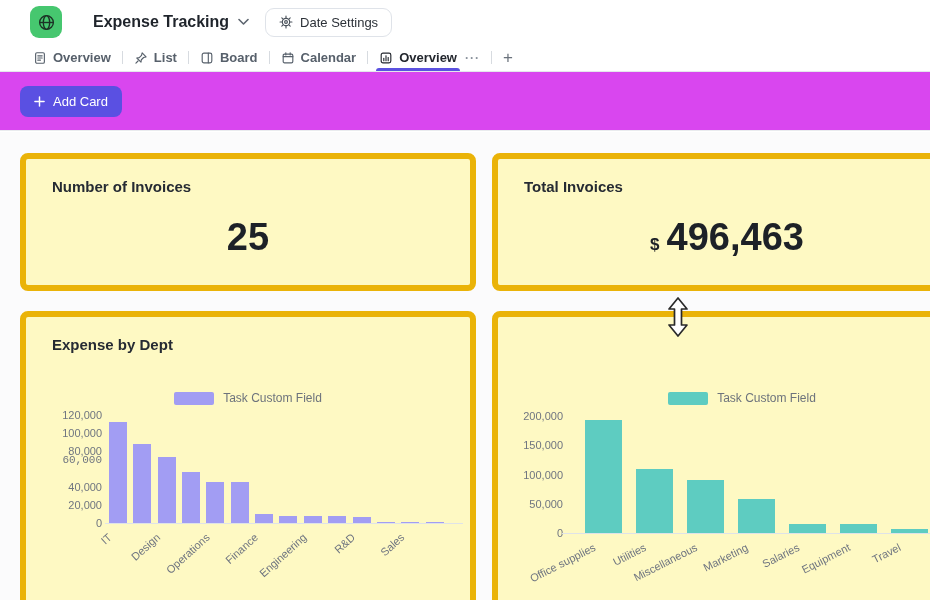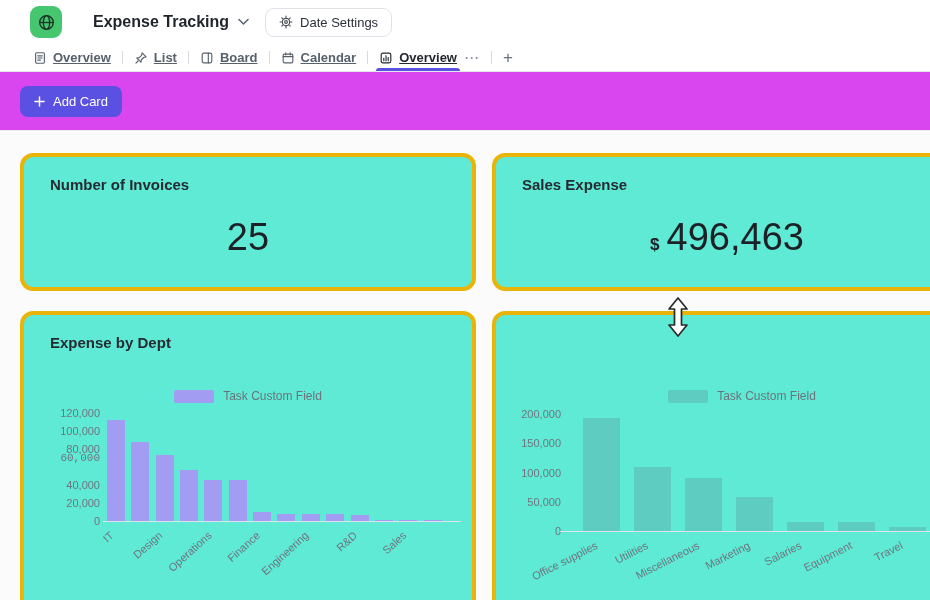--- a/index.html
+++ b/index.html
@@ -12,43 +12,43 @@
   .ws-icon{width:32px;height:32px;border-radius:9px;background:#46c76f;display:flex;align-items:center;justify-content:center;flex:0 0 auto;}
   .page-title{font-size:16px;font-weight:700;color:#1f242b;margin-left:31px;}
   .chev{margin-left:9px;display:flex;align-items:center;}
   .hbtn{display:flex;align-items:center;gap:7px;height:29px;padding:0 13px;margin-left:16px;
         background:#fff;border:1px solid #dfe3e9;border-radius:9px;font-size:13px;color:#2c3138;cursor:pointer;}
   .hbtn svg{flex:0 0 auto;}
 
   
   .tabbar{position:absolute;top:44px;left:0;right:0;height:28px;display:flex;align-items:center;
           padding-left:33px;box-sizing:border-box;font-size:13px;color:#57606b;border-bottom:1px solid #e4e7eb;background:#fff;}
-  .tab{display:flex;align-items:center;gap:6px;height:100%;position:relative;font-weight:600;cursor:pointer;text-decoration:underline;}
+  .tab{display:flex;align-items:center;gap:6px;height:100%;position:relative;font-weight:600;cursor:pointer;}
   .tab.active{color:#23272e;font-weight:700;}
   .tab.active::after{content:"";position:absolute;left:-3px;right:-3px;bottom:0;height:3px;background:#5b51e0;border-radius:3px 3px 0 0;}
   .tabsep{width:1px;height:13px;background:#d7dbe0;margin:0 11px;}
   .tab-overflow{margin-left:8px;color:#8a929c;font-weight:700;letter-spacing:1px;cursor:pointer;font-size:12px;}
   .tab-add{color:#6a727c;font-size:17px;font-weight:400;cursor:pointer;line-height:1;}
 
   
   .toolbar{position:absolute;top:72px;left:0;right:0;height:59px;background:#d946ef;border-bottom:1px solid #e9ebee;box-sizing:border-box;}
   .add-card{position:absolute;left:20px;top:14px;height:31px;display:flex;align-items:center;gap:8px;padding:0 14px;
             background:#5a50e2;color:#fff;font-size:13px;border:none;border-radius:8px;cursor:pointer;font-family:inherit;}
 
   
   .content{position:absolute;top:132px;left:0;right:0;bottom:0;background:#fbfbfc;}
-  .card{position:absolute;background:#5eead4;border:4px solid #eab308;border-radius:13px;box-sizing:border-box;}
+  .card{position:absolute;background:#fef9c3;border:6px solid #eab308;border-radius:8px;box-sizing:border-box;}
   .card-title{position:absolute;top:19px;left:26px;font-size:15px;font-weight:600;color:#262b33;}
   #card-invoices{left:20px;top:21px;width:456px;height:138px;}
   #card-total{left:492px;top:21px;width:470px;height:138px;}
   #card-dept{left:20px;top:179px;width:456px;height:480px;}
   #card-category{left:492px;top:179px;width:470px;height:480px;}
 
   .stat-wrap{position:absolute;left:0;right:0;top:38px;bottom:8px;display:flex;align-items:center;justify-content:center;}
-  .stat-value{font-size:38px;font-weight:400;color:#1d2127;text-align:right;}
+  .stat-value{font-size:38px;font-weight:700;color:#1d2127;text-align:right;}
   .stat-currency{font-size:17px;font-weight:600;color:#1d2127;margin-right:7px;}
   .baseline-row{display:flex;align-items:baseline;}
 
   
   .chart{position:absolute;left:0;top:0;width:100%;height:100%;}
   .legend{position:absolute;width:100%;display:flex;justify-content:center;align-items:center;gap:9px;font-size:12px;color:#6d737c;}
   .swatch{width:40px;height:13px;border-radius:2px;display:inline-block;}
   .legend-item{display:flex;align-items:center;gap:9px;cursor:pointer;}
   .ytick{position:absolute;width:62px;text-align:right;font-size:11px;color:#6f7580;transform:translateY(-50%);}
   .axisline{position:absolute;height:1px;background:#dfe3e8;}
@@ -173,21 +173,21 @@
   <div class="content">
 
     <div class="card" id="card-invoices">
       <span class="card-title">Number of Invoices</span>
       <div class="stat-wrap">
         <span class="stat-value">25</span>
       </div>
     </div>
 
     <div class="card" id="card-total">
-      <span class="card-title">Sales Expense</span>
+      <span class="card-title">Total Invoices</span>
       <div class="stat-wrap">
         <span class="baseline-row">
           <span class="stat-currency">$</span>
           <span class="stat-value">496,463</span>
         </span>
       </div>
     </div>
 
     <div class="card" id="card-dept">
       <span class="card-title">Expense by Dept</span>

